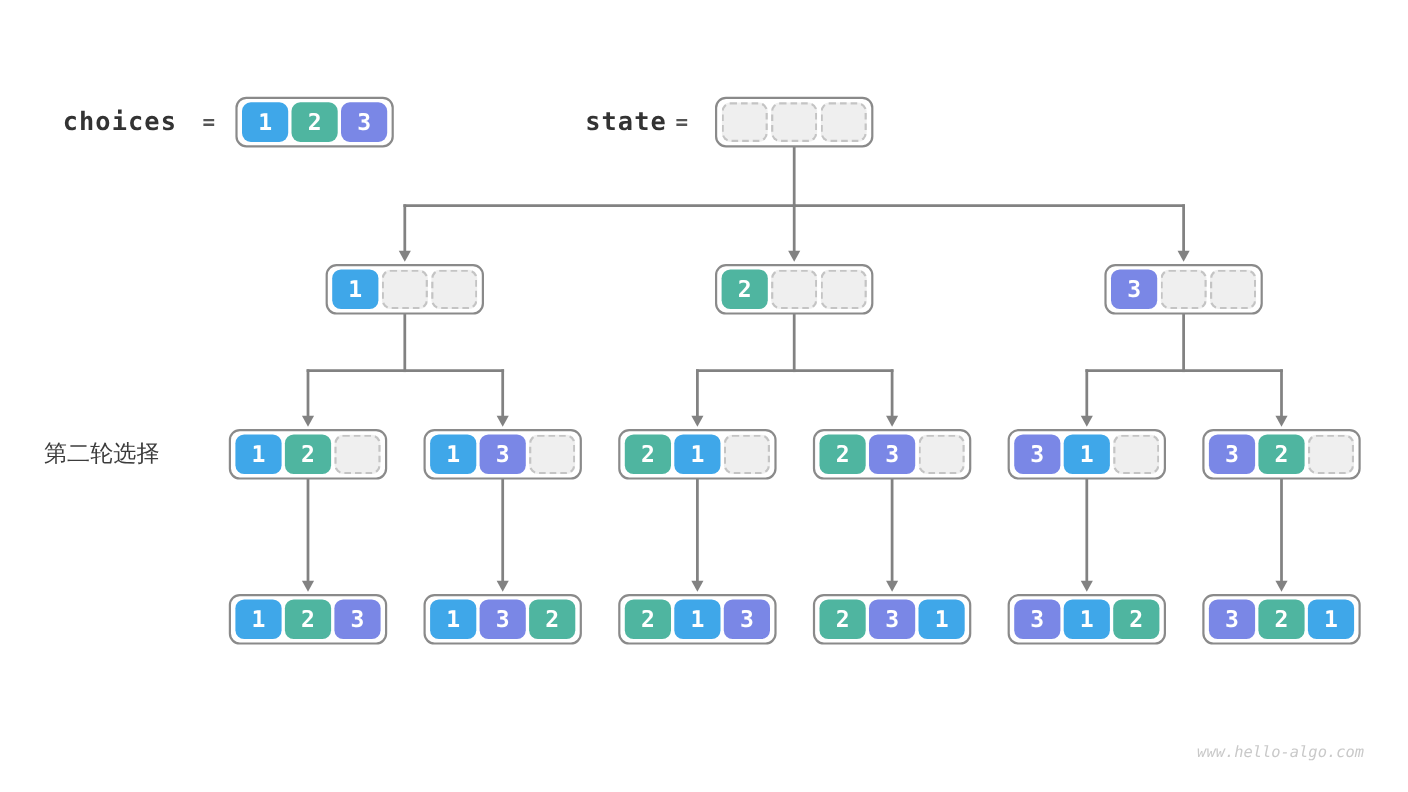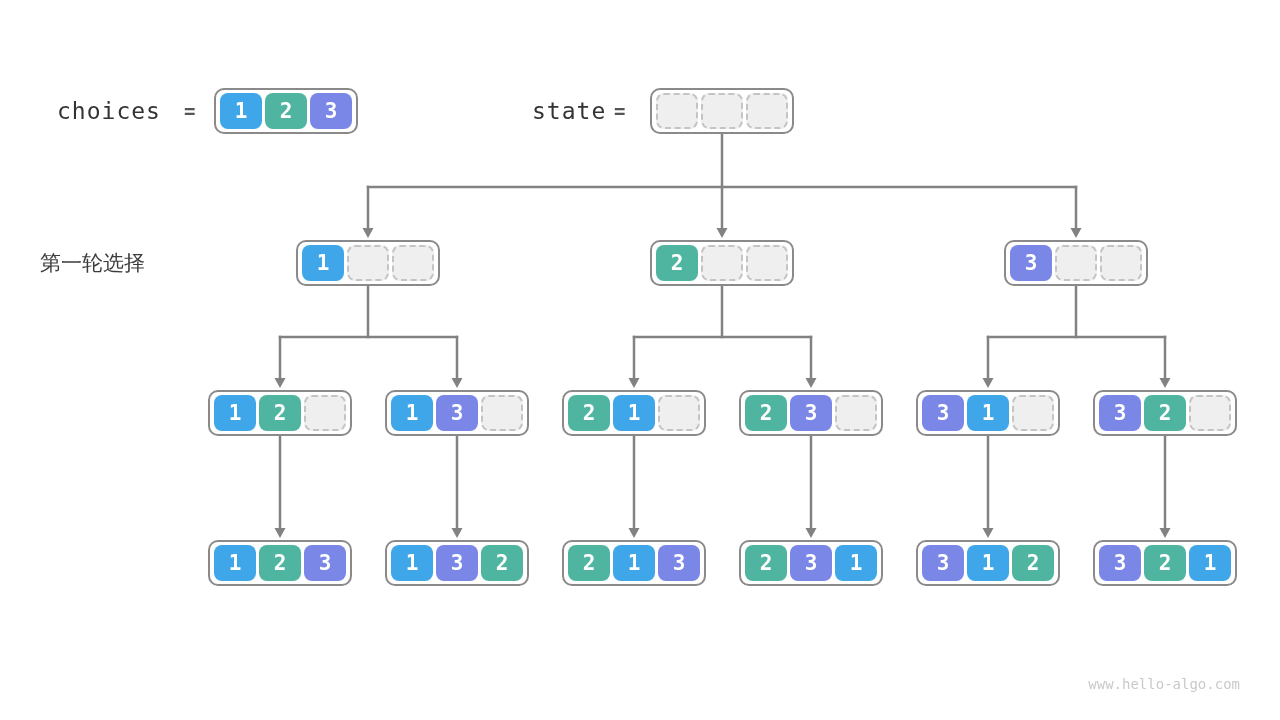--- a/index.html
+++ b/index.html
@@ -3,21 +3,21 @@
 <meta charset="utf-8">
 <style>
   html,body{margin:0;padding:0;background:#ffffff;}
   #canvas{
     position:relative;width:1280px;height:720px;background:#ffffff;overflow:hidden;
     font-family:"Liberation Sans","DejaVu Sans",sans-serif;
   }
   .hdr-label{
     position:absolute;top:88px;height:46px;line-height:46px;
     font-family:"DejaVu Sans Mono","Liberation Mono",monospace;
-    font-weight:normal;font-size:23px;color:#333333;letter-spacing:1px;
+    font-weight:bold;font-size:23px;color:#333333;letter-spacing:1px;
   }
   .hdr-eq{
     position:absolute;top:88px;height:46px;line-height:46px;
     font-family:"DejaVu Sans Mono","Liberation Mono",monospace;
     font-size:19px;color:#555555;font-weight:bold;
   }
   .round-label{
     position:absolute;left:40px;width:200px;height:46px;line-height:46px;
     font-size:21px;font-weight:500;color:var(--label-text);
   }
@@ -35,21 +35,21 @@
   .cell.empty{
     background:var(--empty-fill);border:2px dashed var(--empty-border);
   }
   .cell.v1{background:var(--choice1);}
   .cell.v2{background:var(--choice2);}
   .cell.v3{background:var(--choice3);}
   #connector-layer{position:absolute;left:0;top:0;width:1280px;height:720px;}
   .watermark{
     position:absolute;left:1040px;top:676px;width:200px;text-align:right;
     font-family:"DejaVu Sans Mono","Liberation Mono",monospace;
-    font-size:14px;color:var(--watermark-text);
+    font-size:14px;color:var(--watermark-text);font-style:italic;
   }
 </style>
 </head>
 <body>
 
 <div id="canvas" style="--choice1: #3FA7E9; --choice2: #4FB5A0; --choice3: #7A87E6; --empty-fill: #EFEFEF; --empty-border: #C4C4C4; --node-border: #8A8A8A; --label-text: #3C3C3C; --watermark-text: #C9C9C9;">
   <svg id="connector-layer" width="1280" height="720" viewBox="0 0 1280 720">
       <line x1="722" y1="134" x2="722" y2="187" stroke="#828282" stroke-width="2.5" stroke-linecap="square"></line>
       <line x1="368" y1="187" x2="1076" y2="187" stroke="#828282" stroke-width="2.5" stroke-linecap="square"></line>
       <line x1="368" y1="187" x2="368" y2="230" stroke="#828282" stroke-width="2.5" stroke-linecap="square"></line>
@@ -89,21 +89,21 @@
       <line x1="1165" y1="436" x2="1165" y2="530" stroke="#828282" stroke-width="2.5" stroke-linecap="square"></line>
       <polygon points="1159.5,528 1170.5,528 1165,538" fill="#828282"></polygon>
     </svg>
 
   <div class="hdr-label" style="left:57px">choices</div>
   <div class="hdr-eq" style="left:184px">=</div>
 
   <div class="hdr-label" style="left:532px">state</div>
   <div class="hdr-eq" style="left:614px">=</div>
 
-  <div class="round-label" style="top:240px">第一轮选择</div>
+  <div class="round-label" style="top:390px">第二轮选择</div>
 
   <div class="watermark">www.hello-algo.com</div>
 <div class="node" style="left: 214px; top: 88px;">
       <div class="cell v1">1</div>
       <div class="cell v2">2</div>
       <div class="cell v3">3</div>
     </div>
     <div class="node" style="left: 650px; top: 88px;">
       <div class="cell empty"></div>
       <div class="cell empty"></div>

